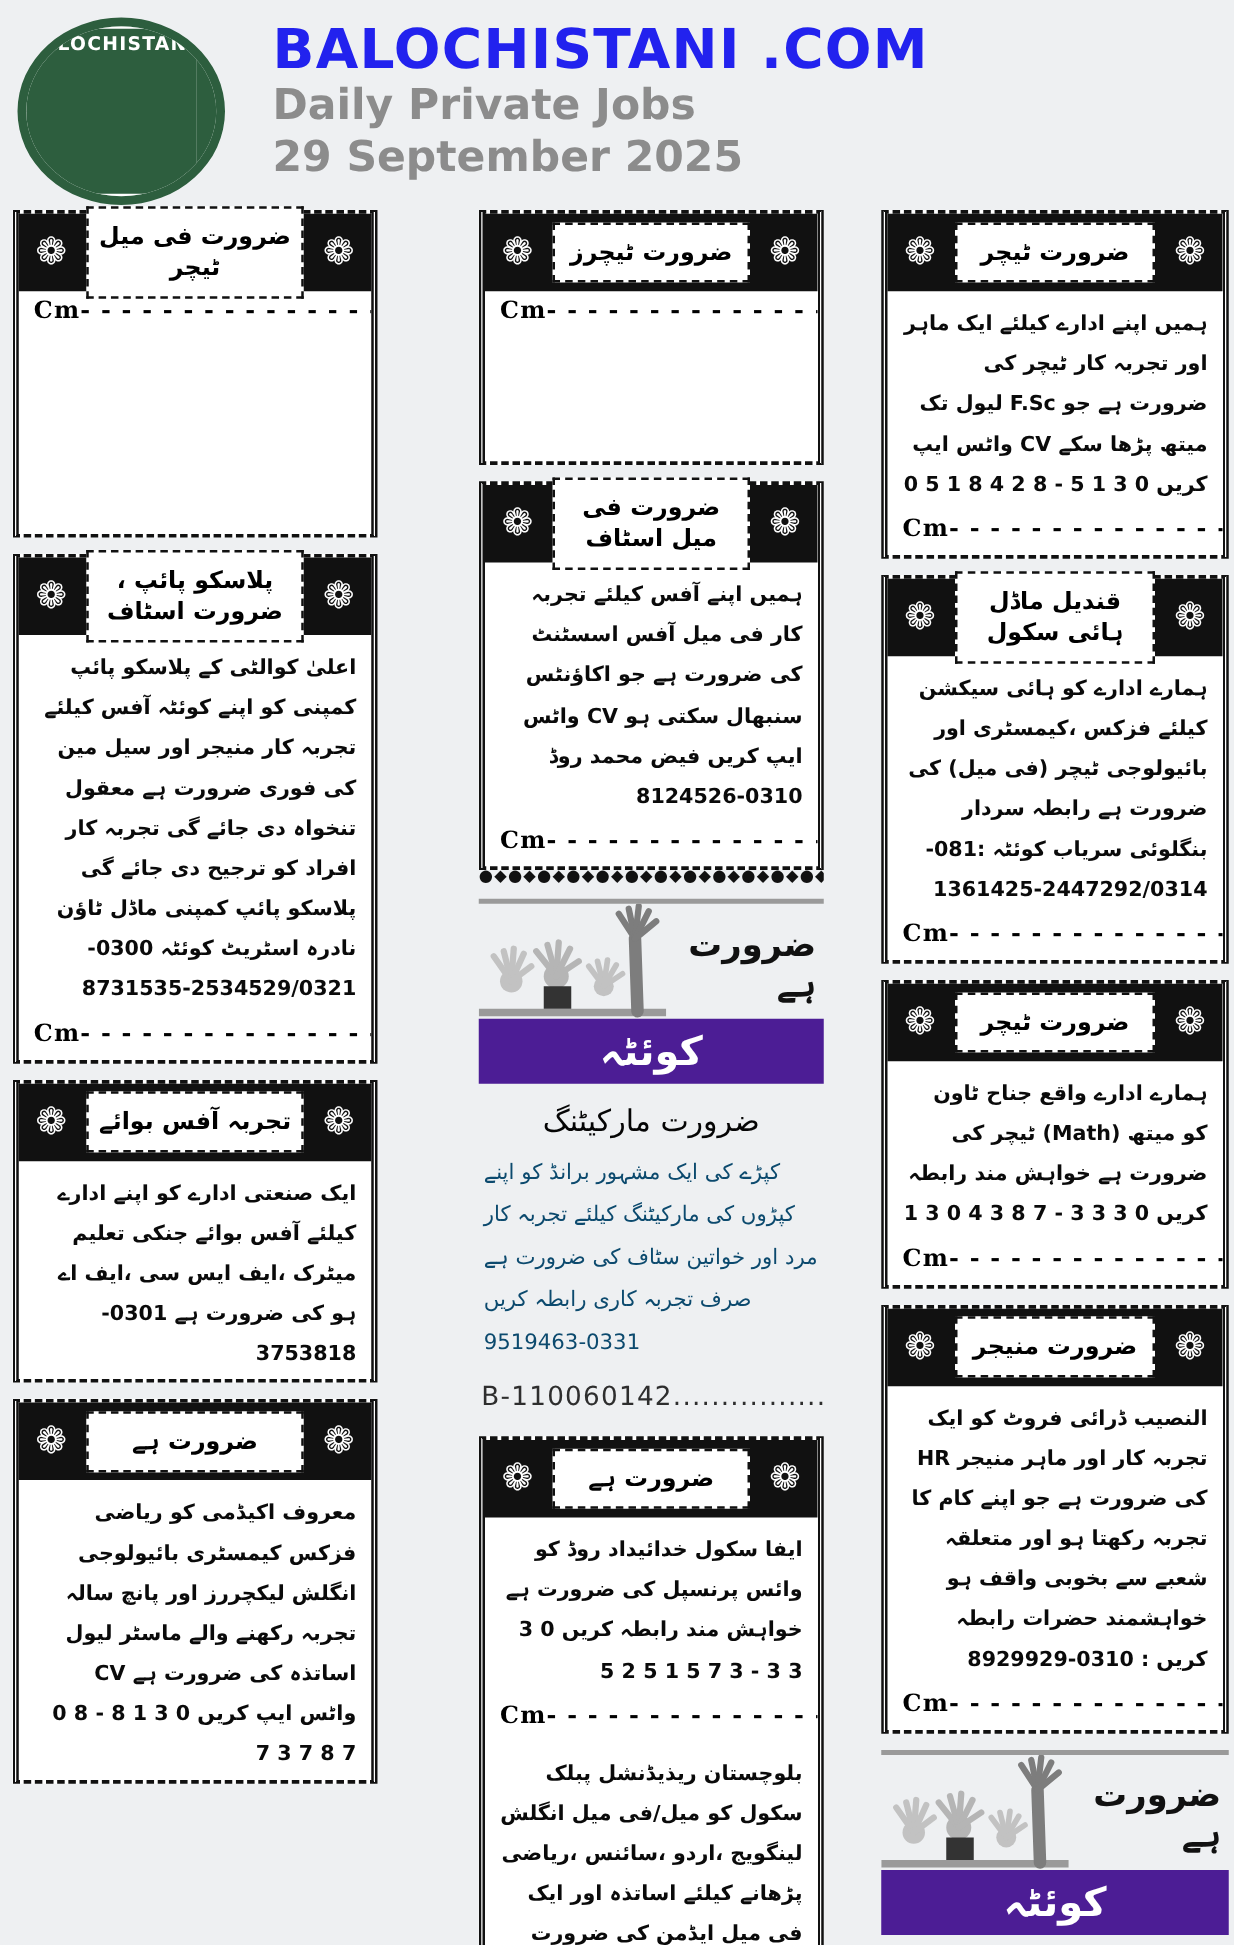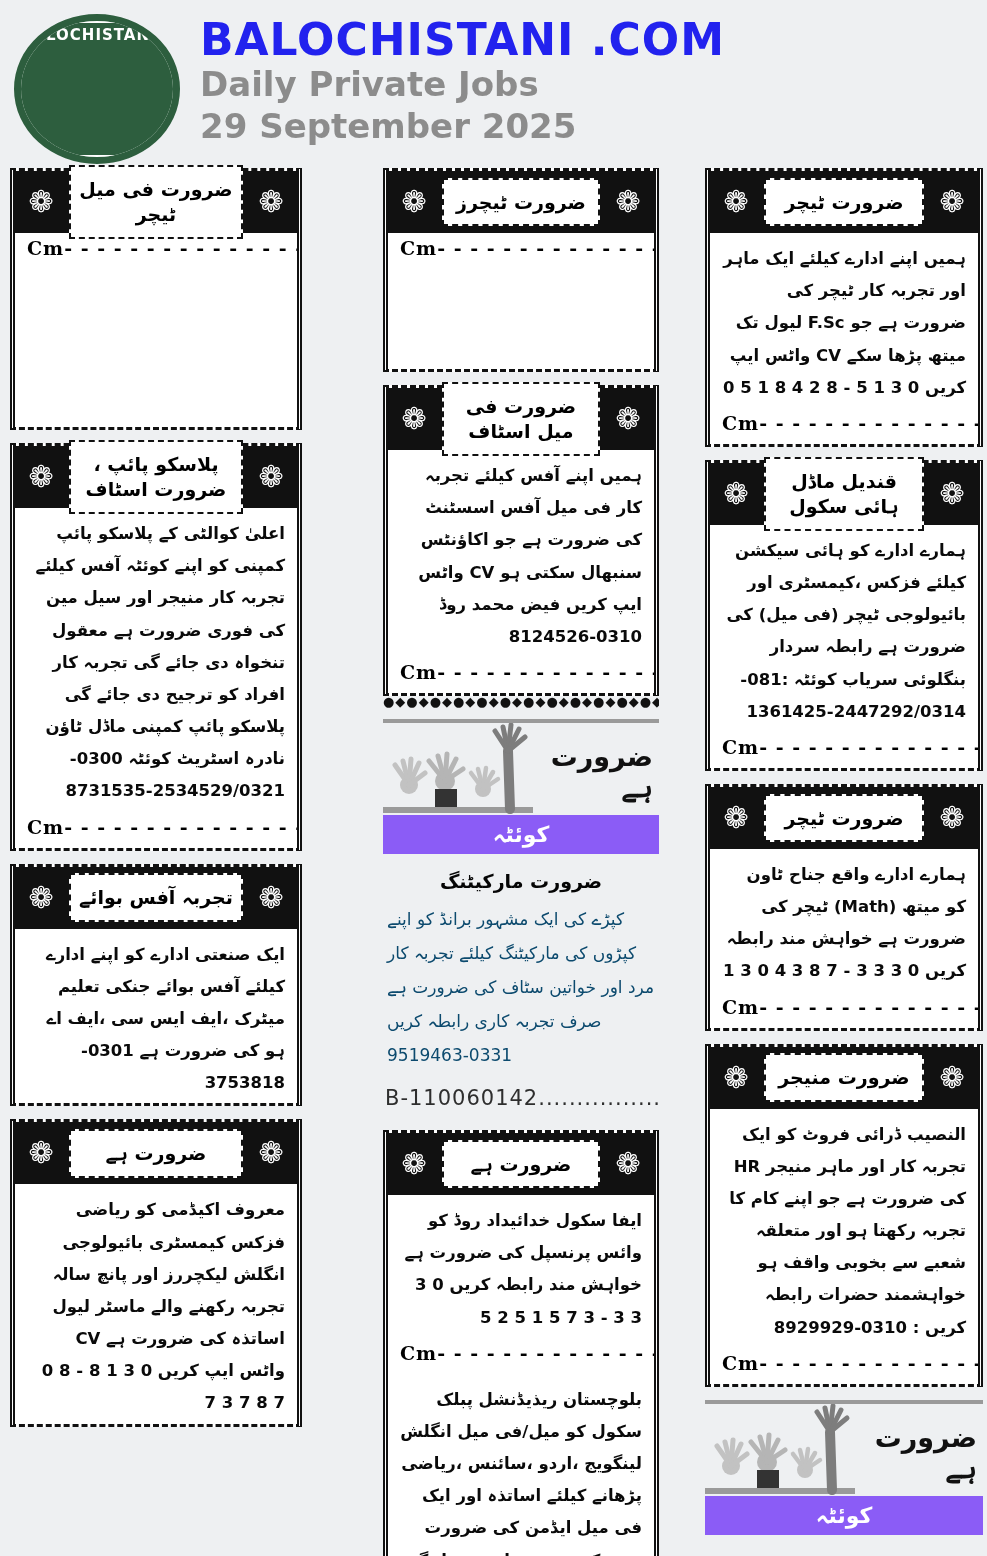--- a/index.html
+++ b/index.html
@@ -15,21 +15,21 @@
     border:7px solid #2d5e3e;background:#fff;overflow:hidden;
     display:flex;flex-shrink:0;
   }
   .logo-mountains{height:52px;background:#fff;}
   .logo-band{background:#2d5e3e;color:#fff;font-weight:bold;font-size:15px;
     text-align:center;padding:3px 0;letter-spacing:1px;border-top:2px solid #fff;border-bottom:2px solid #fff;}
   .logo-com-row{display:flex;justify-content:flex-start;padding:1px 16px 0 0;}
   .logo-com{background:#2d5e3e;color:#fff;font-size:11px;font-weight:bold;padding:1px 5px;}
   .logo-tagline{font-family:"DejaVu Serif","Liberation Serif",serif;font-style:italic;
     color:#1c1c1c;font-size:13px;text-align:left;line-height:1.25;font-weight:bold;}
-  .header-text{margin-left:20px;padding-top:2px;}
+  .header-text{margin-left:38px;padding-top:2px;}
   .site-title{font-size:44px;font-weight:bold;color:#2222ee;letter-spacing:1px;line-height:1.1;}
   .site-sub{font-size:34px;font-weight:bold;color:#8c8c8c;line-height:1.22;}
   
   .columns{display:flex;align-items:flex-start;}
   .col{display:flex;flex-direction:column;}
   .col1{width:292px;margin-left:10px;}
   .col2{width:276px;margin-left:81px;}
   .col3{width:278px;margin-left:46px;}
   
   .ad{
@@ -54,23 +54,23 @@
     white-space:nowrap;overflow:hidden;
   }
   .diamond-sep{color:#111;font-size:13px;letter-spacing:1px;text-align:center;
     margin:-6px 0 10px 0;white-space:nowrap;overflow:hidden;}
   
   .hands-ad{margin-bottom:16px;display:flex;flex-direction:column;background:transparent;}
   .hands-top{display:flex;align-items:center;border-top:4px solid #9a9a9a;background:transparent;}
   .hands-svg{flex-shrink:0;}
   .hands-title{flex:1;direction:rtl;text-align:right;font-weight:bold;font-size:27px;
     padding:6px 6px 0 0;color:#111;}
-  .city-band{background:#8b5cf6;color:#fff;direction:rtl;text-align:center;
-    font-size:22px;font-weight:bold;padding:7px 14px;letter-spacing:6px;}
-  .hands-heading{direction:rtl;text-align:center;font-weight:bold;font-size:19px;
+  .city-band{background:#4c1d95;color:#fff;direction:rtl;text-align:center;
+    font-size:32px;font-weight:bold;padding:7px 14px;letter-spacing:6px;}
+  .hands-heading{direction:rtl;text-align:center;font-weight:normal;font-size:24px;
     padding:16px 0 4px 0;color:#050505;}
   .hands-body{direction:rtl;text-align:left;font-size:17px;font-weight:400;
     line-height:2.0;color:#0c4a6e;padding:6px 4px;}
   .b-footer{direction:ltr;text-align:left;font-size:21px;color:#2e2e2e;
     padding:8px 2px 4px 2px;letter-spacing:1px;white-space:nowrap;overflow:hidden;}
 </style>
 </head>
 <body>
 
 <div class="page-header">

